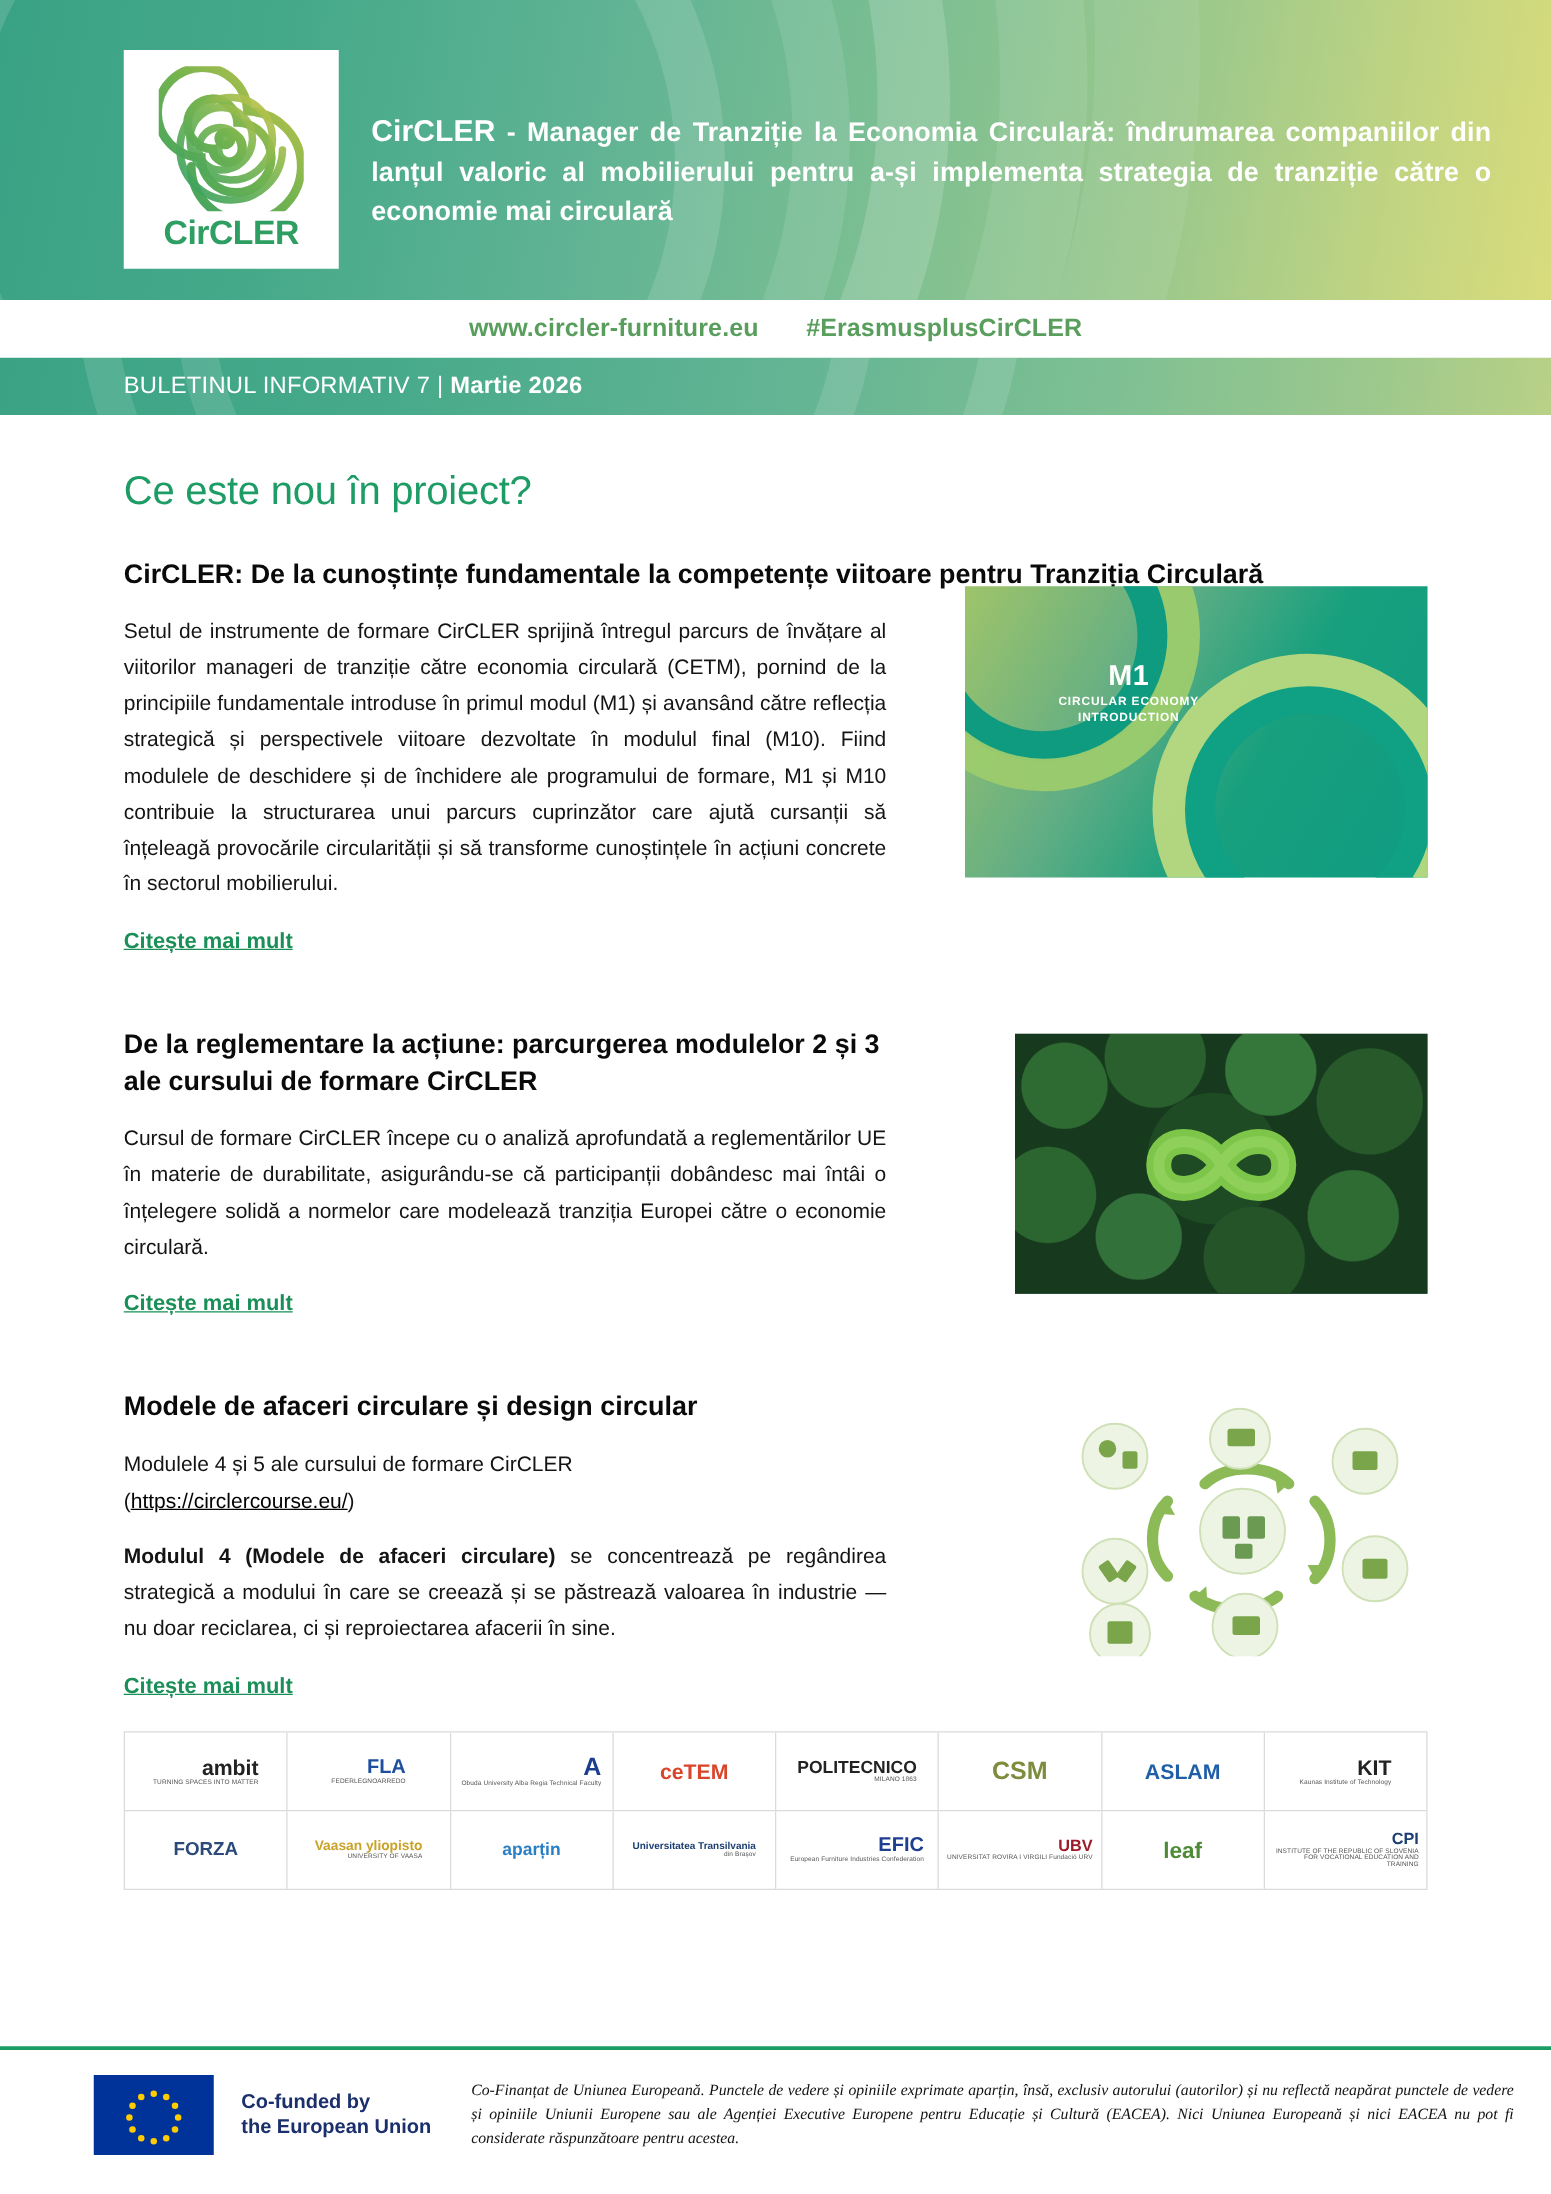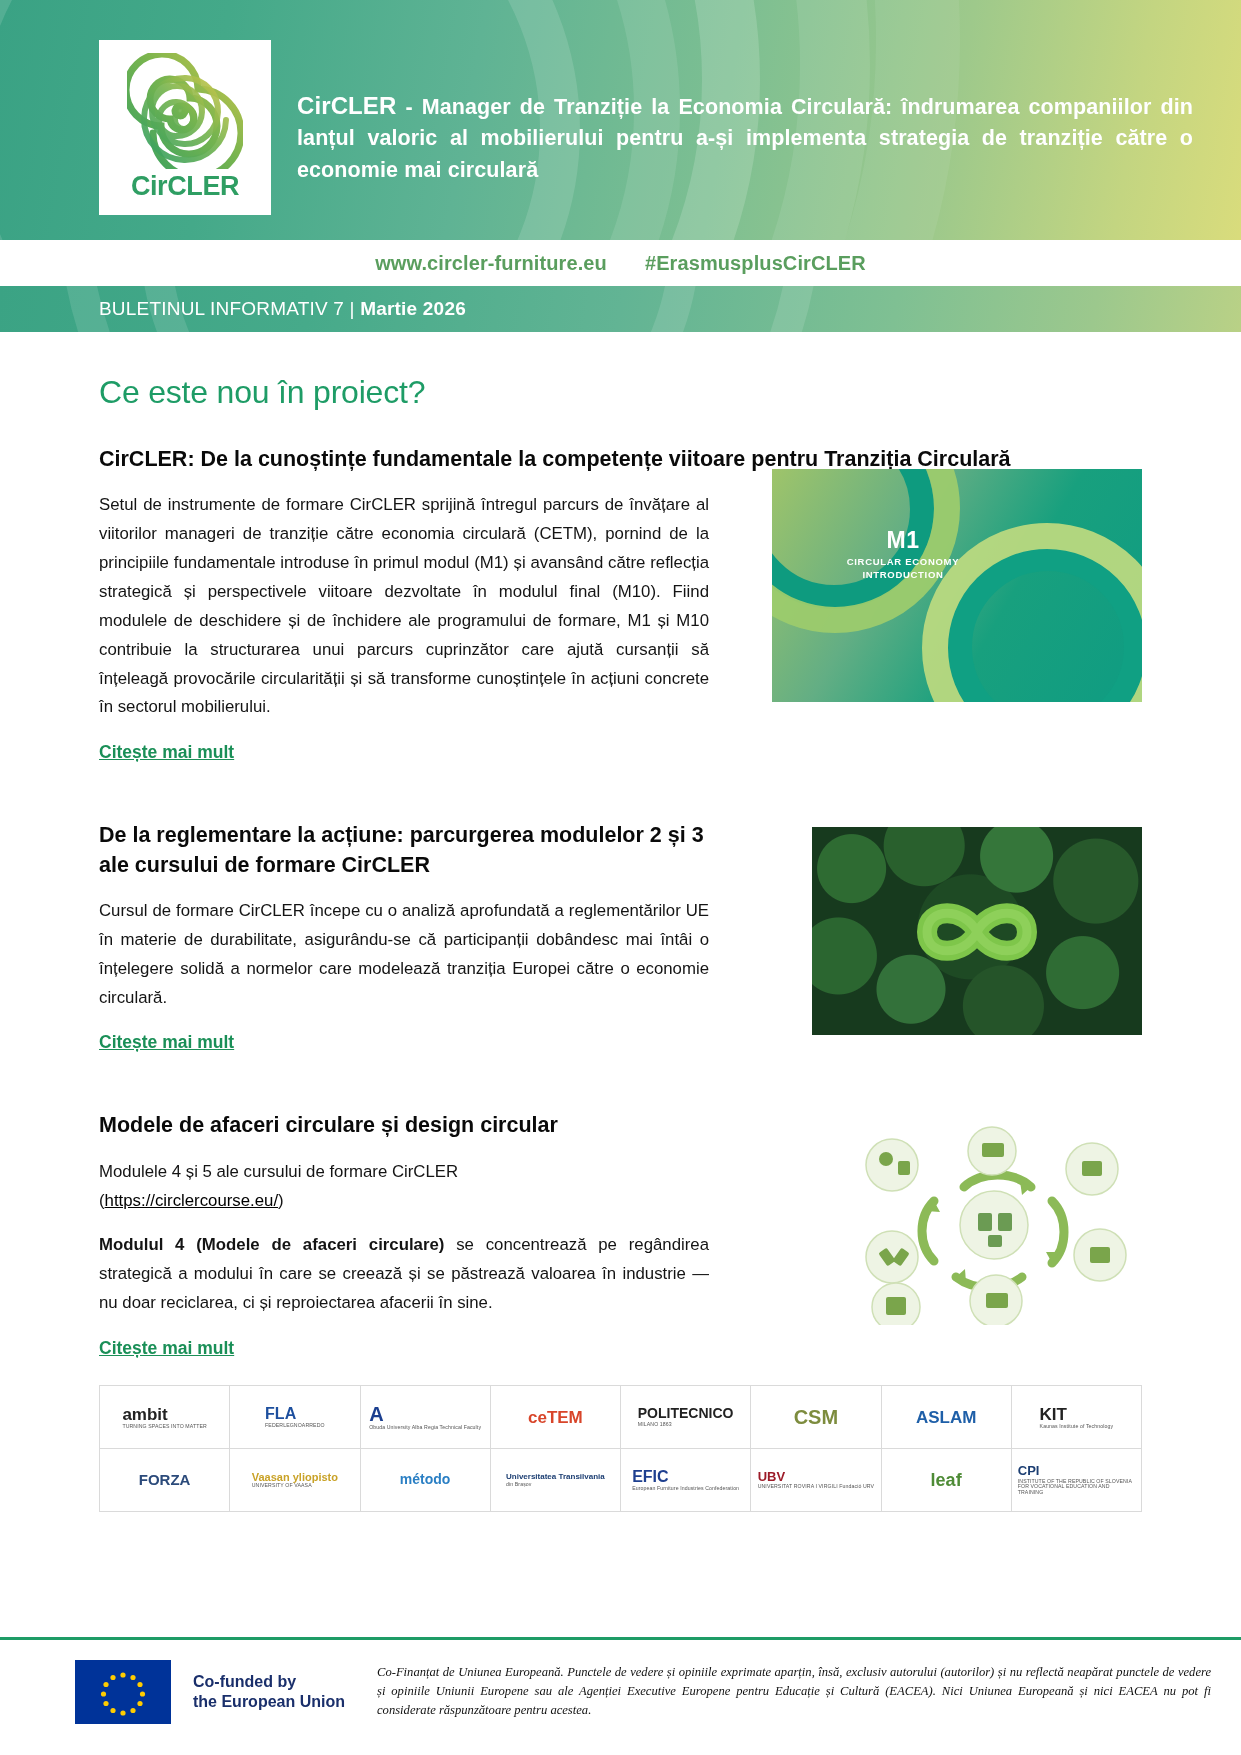--- a/index.html
+++ b/index.html
@@ -140,21 +140,21 @@
   .partners {
     margin:26px 99px 0 99px; border:1px solid #dadada; background:#fff;
   }
   .prow { display:flex; }
   .prow + .prow { border-top:1px solid #dadada; }
   .pcell {
     flex:1; height:62px; display:flex; align-items:center; justify-content:center;
     border-right:1px solid #dadada; padding:5px 6px; overflow:hidden;
   }
   .pcell:last-child { border-right:none; }
-  .plogo { font-size:11px; text-align:left; line-height:1.12; color:#222; }
+  .plogo { font-size:11px; text-align:right; line-height:1.12; color:#222; }
   .plogo .n { font-weight:700; display:block; }
   .plogo .t { font-size:5.2px; display:block; color:#555; letter-spacing:0.1px; }
 
   
   .footer {
     position:absolute; left:0; right:0; bottom:0; height:118px;
     border-top:3px solid #1e9c66; display:flex; align-items:center;
     padding:0 30px 12px 75px; gap:22px; background:#fff;
   }
   .eu-flag {
@@ -384,21 +384,21 @@
           </div>
         </div>
       <div class="pcell">
           <div class="plogo">
             <span class="n" style="font-size:11px;color:#c9a227;">Vaasan yliopisto</span>
             <span class="t">UNIVERSITY OF VAASA</span>
           </div>
         </div>
       <div class="pcell">
           <div class="plogo">
-            <span class="n" style="font-size:14px;color:#2a7fc4;">método</span>
+            <span class="n" style="font-size:14px;color:#2a7fc4;">aparțin</span>
             <span class="t"></span>
           </div>
         </div>
       <div class="pcell">
           <div class="plogo">
             <span class="n" style="font-size:8px;color:#1c3e72;">Universitatea Transilvania</span>
             <span class="t">din Brașov</span>
           </div>
         </div>
       <div class="pcell">

